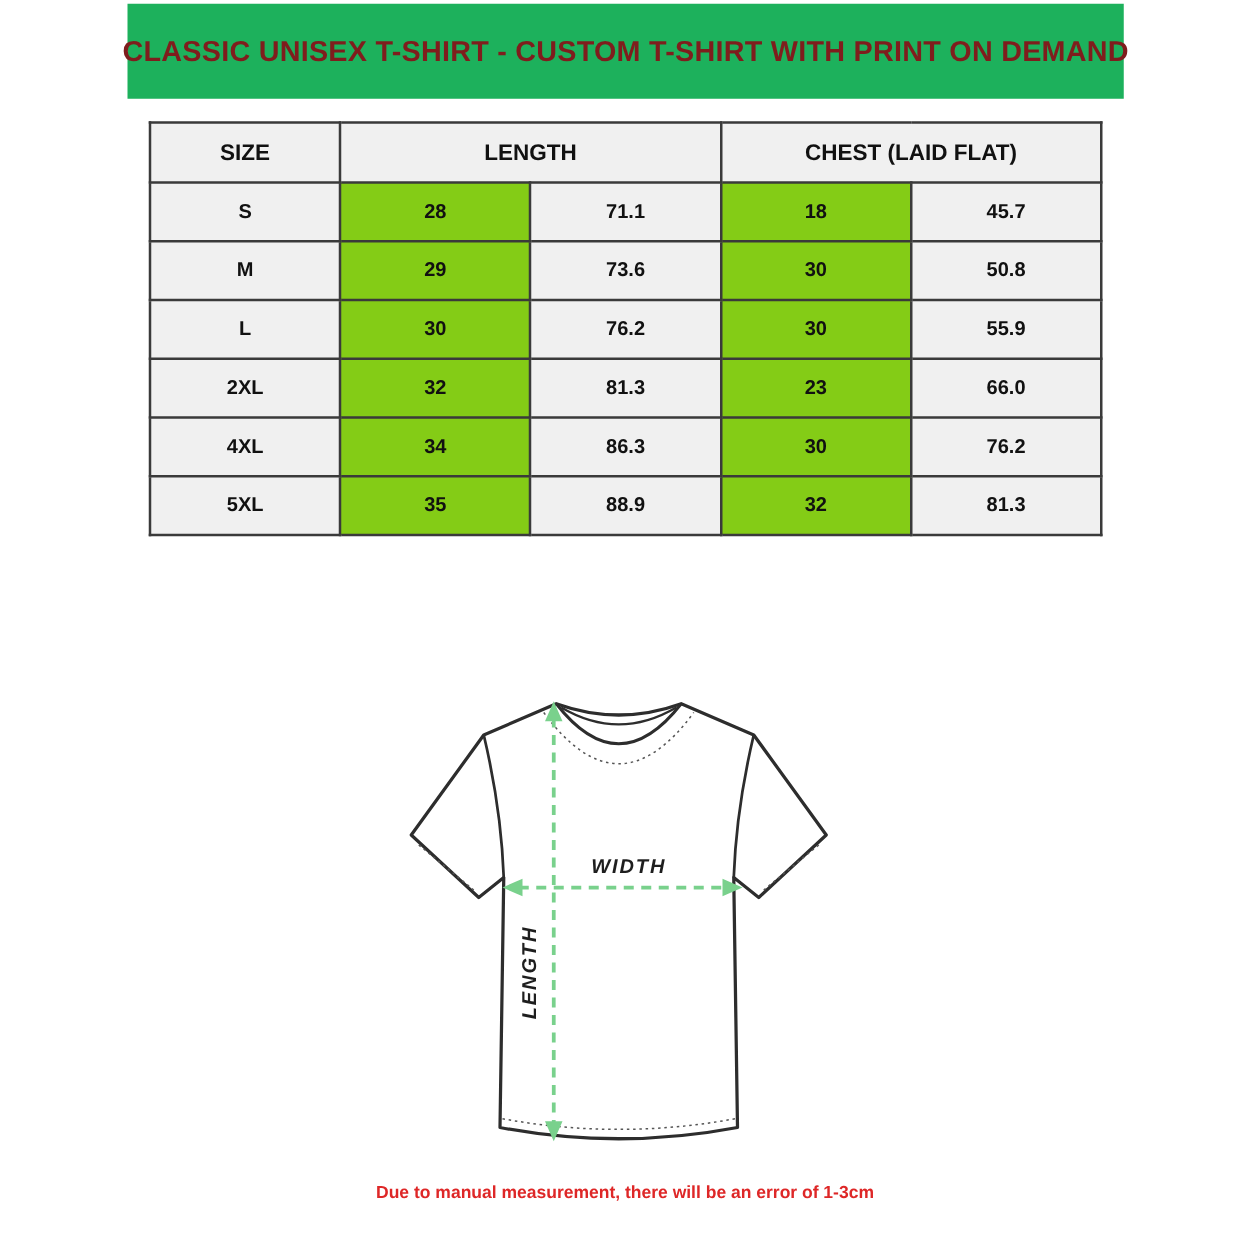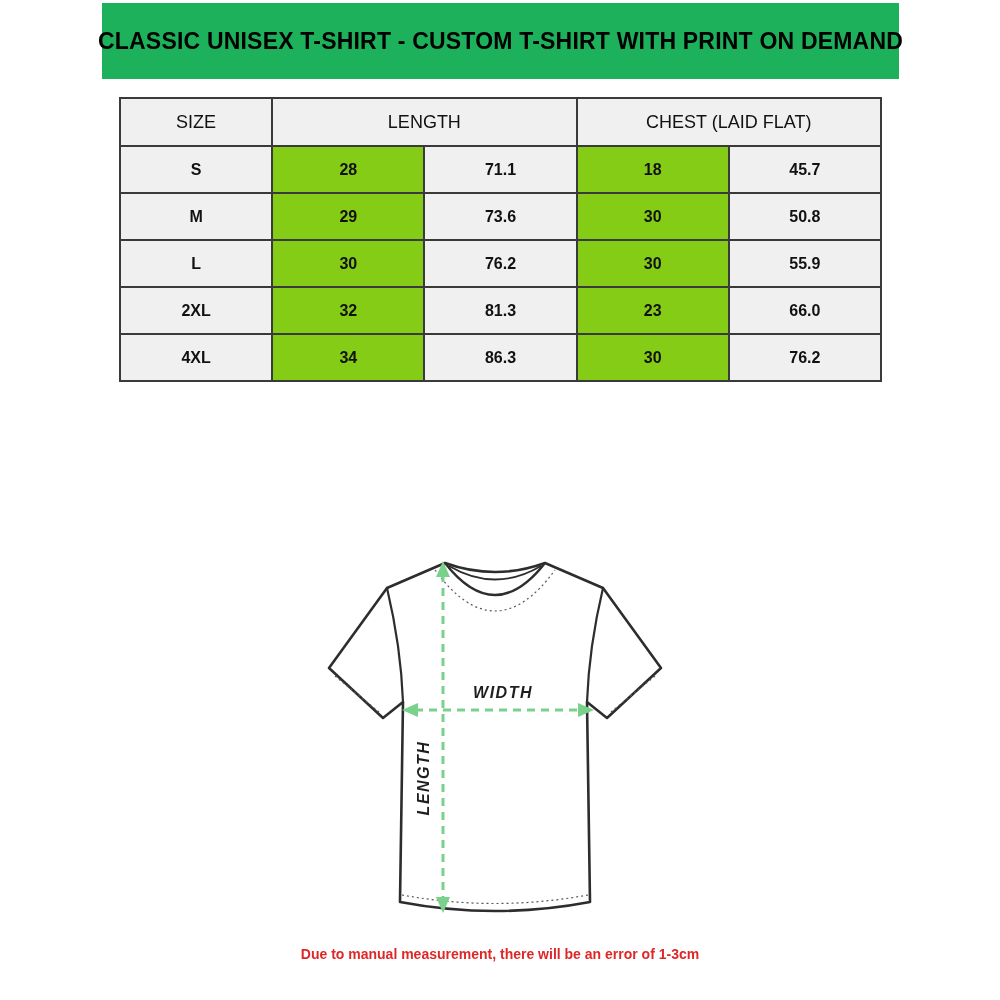--- a/index.html
+++ b/index.html
@@ -2,28 +2,28 @@
 <html><head>
 <meta charset="utf-8">
 <style>
   html,body{margin:0;padding:0;background:#ffffff;}
   #page{position:relative;width:1000px;height:1000px;background:#ffffff;overflow:hidden;
         font-family:"Liberation Sans",sans-serif;}
 
   
   #banner{position:absolute;left:102px;top:3px;width:797px;height:76px;background:#1db15c;
           display:flex;align-items:center;justify-content:center;}
-  #banner .title{color:#000000;font-weight:bold;font-size:23px;letter-spacing:.2px;white-space:nowrap;}
+  #banner .title{color:#7f1d1d;font-weight:bold;font-size:23px;letter-spacing:.2px;white-space:nowrap;}
 
   
   #size-table{position:absolute;left:119px;top:97px;width:763px;border-collapse:collapse;table-layout:fixed;}
   #size-table col{width:20%;}
   #size-table th,#size-table td{border:2px solid #3a3a3a;text-align:center;vertical-align:middle;
           color:#111;background:#84cc16;padding:0;}
-  #size-table th{height:46px;font-size:18px;font-weight:normal;background:#f0f0f0;}
+  #size-table th{height:46px;font-size:18px;font-weight:bold;background:#f0f0f0;}
   #size-table td{height:45px;font-size:16px;font-weight:bold;}
   #size-table td.shade{background:#f0f0f0;}
 
   
   #diagram{position:absolute;left:323px;top:550px;width:344px;height:385px;font-style:italic;}
   #diagram svg{display:block;width:100%;height:100%;font-family:"Liberation Sans",sans-serif;}
 
   
   #footnote{position:absolute;left:0;top:945px;width:1000px;text-align:center;}
   #footnote .note{color:#de2727;font-size:14px;font-weight:bold;white-space:nowrap;}
@@ -81,20 +81,27 @@
         <td>23</td>
         <td class="shade">66.0</td>
       </tr>
       <tr>
         <td class="shade">4XL</td>
         <td>34</td>
         <td class="shade">86.3</td>
         <td>30</td>
         <td class="shade">76.2</td>
       </tr>
+      <tr>
+        <td class="shade">5XL</td>
+        <td>35</td>
+        <td class="shade">88.9</td>
+        <td>32</td>
+        <td class="shade">81.3</td>
+      </tr>
     </tbody>
   </table>
 
   <div id="diagram">
     <svg viewBox="0 0 344 385">
 
       <path d="M122,13 Q172,31 222,13 L280,38 L338,118 L284,168 L264,152 L267,352 Q172,370 77,352 L80,152 L60,168 L6,118 L64,38 Z" fill="#ffffff" stroke="#2d2d2d" stroke-width="2.6" stroke-linejoin="round"></path>
 
       <path d="M64,38 Q78,97 80,152" fill="none" stroke="#2d2d2d" stroke-width="2.2"></path>
       <path d="M280,38 Q266,97 264,152" fill="none" stroke="#2d2d2d" stroke-width="2.2"></path>

